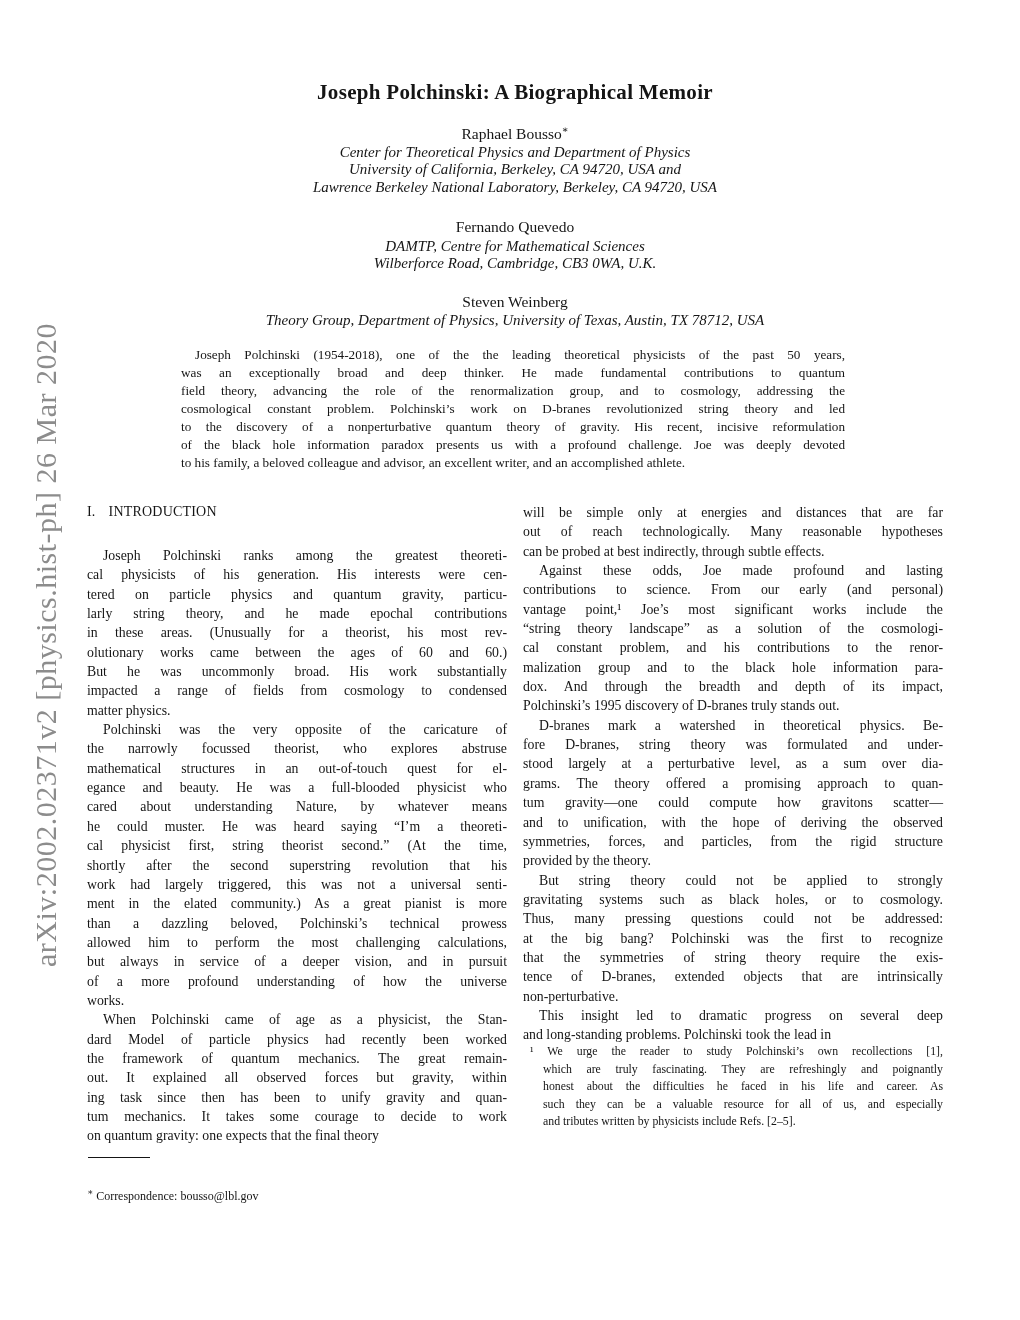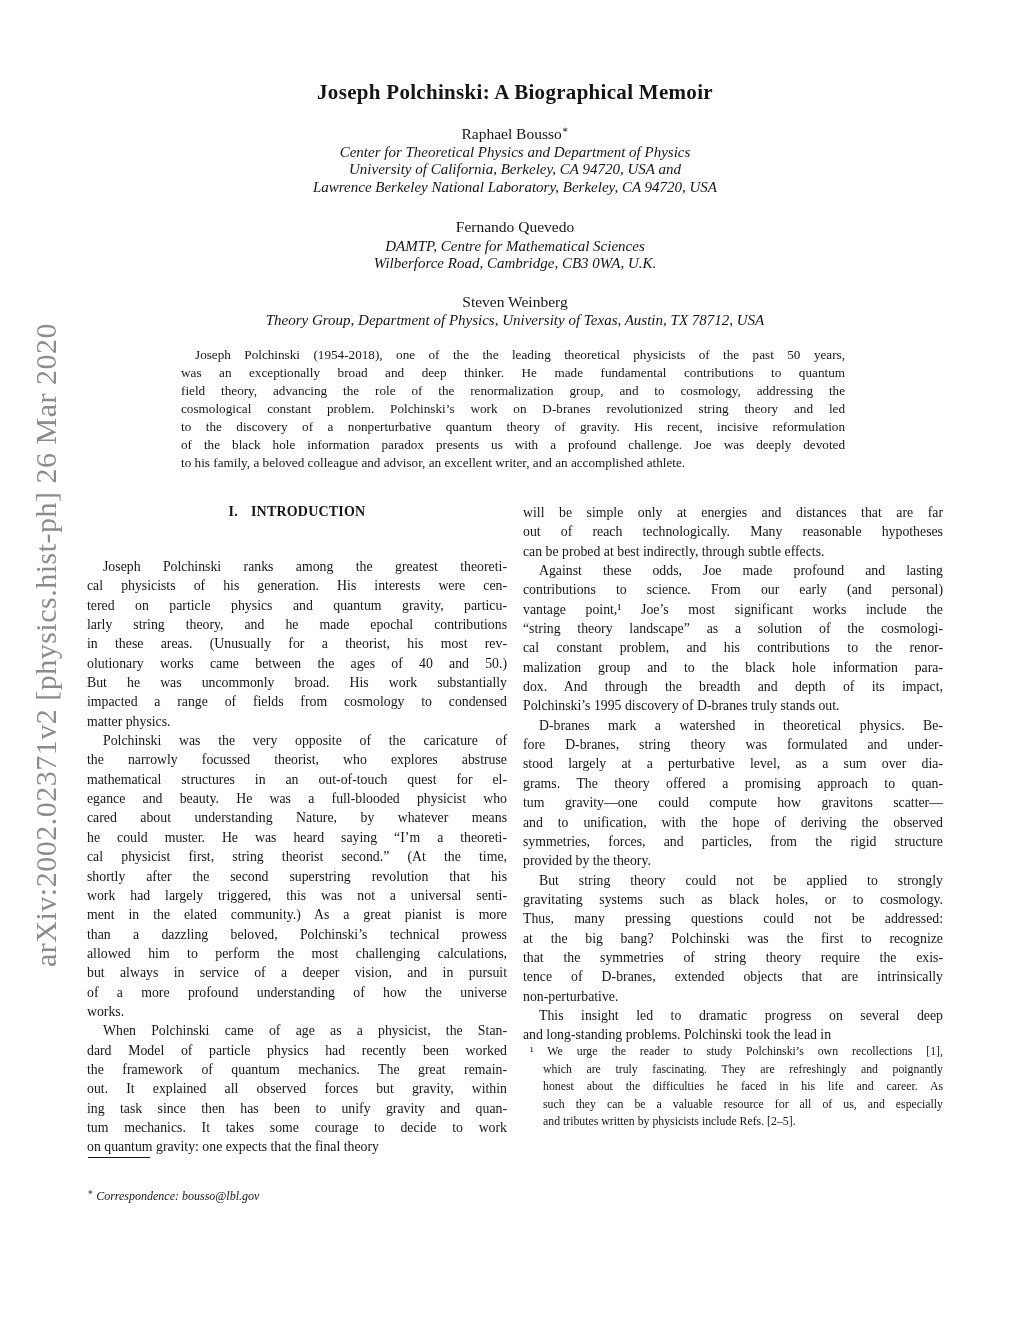--- a/index.html
+++ b/index.html
@@ -47,36 +47,35 @@
   #abstract {
     position:absolute; top:346px; left:181px; width:664px;
     font-size:13.2px; line-height:18px;
   }
   #abstract .jline:first-child { text-indent:14px; }
   
   .col { position:absolute; top:503px; width:420px; font-size:13.8px; line-height:19.35px; }
   #col-left { left:87px; }
   #col-right { left:523px; }
   .section-heading {
-    text-align:center; font-weight:bold; font-size:14px;
-    letter-spacing:0.2px; margin-bottom:36px; line-height:18px;
+    text-align:left; font-weight:normal; font-size:14px;
+    letter-spacing:0.2px; margin-bottom:25px; line-height:18px;
   }
   .section-heading .sec-num { margin-right:13px; }
   .jline { text-align:justify; text-align-last:justify; }
   .jline.lastline { text-align-last:left; }
   .para.indented .jline:first-child { text-indent:16px; }
   
   #fn-rule {
     position:absolute; top:1157px; left:88px; width:62px; height:0;
     border-top:1.4px solid #151515;
   }
   #fn-left {
     position:absolute; top:1187px; left:87px; width:420px;
     font-size:12px;
-    font-style:italic;
   }
   #fn-left sup { font-size:9px; margin-right:3px; }
   #fn-right {
     position:absolute; top:1043px; left:523px; width:420px;
     font-size:11.8px; line-height:17.6px;
     padding-left:20px; box-sizing:border-box;
   }
   #fn-right .jline:first-child { text-indent:-13px; }
 </style>
 </head>
@@ -118,21 +117,21 @@
   <div class="section-heading">
     <span class="sec-num">I.</span><span>INTRODUCTION</span>
   </div>
   <div>
       <div class="para indented">
         <div class="jline">Joseph Polchinski ranks among the greatest theoreti-</div>
         <div class="jline">cal physicists of his generation.  His interests were cen-</div>
         <div class="jline">tered on particle physics and quantum gravity, particu-</div>
         <div class="jline">larly string theory, and he made epochal contributions</div>
         <div class="jline">in these areas.  (Unusually for a theorist, his most rev-</div>
-        <div class="jline">olutionary works came between the ages of 40 and 50.)</div>
+        <div class="jline">olutionary works came between the ages of 60 and 60.)</div>
         <div class="jline">But he was uncommonly broad.  His work substantially</div>
         <div class="jline">impacted a range of fields from cosmology to condensed</div>
         <div class="jline lastline">matter physics.</div>
       </div>
       <div class="para indented">
         <div class="jline">Polchinski was the very opposite of the caricature of</div>
         <div class="jline">the narrowly focussed theorist, who explores abstruse</div>
         <div class="jline">mathematical structures in an out-of-touch quest for el-</div>
         <div class="jline">egance and beauty.  He was a full-blooded physicist who</div>
         <div class="jline">cared about understanding Nature, by whatever means</div>

